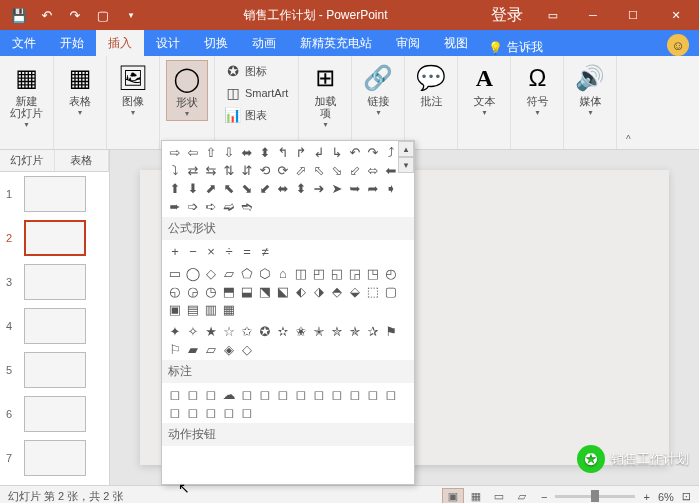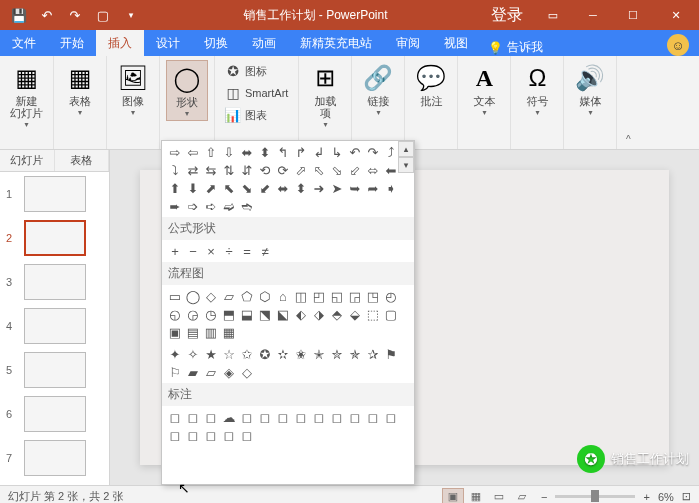--- a/index.html
+++ b/index.html
@@ -285,21 +285,20 @@
       </div>
   <div class="shp-cat">公式形状</div>
   <div class="shp-grid" id="formula">
         <div class="shp">+</div>
         <div class="shp">−</div>
         <div class="shp">×</div>
         <div class="shp">÷</div>
         <div class="shp">=</div>
         <div class="shp">≠</div>
       </div>
-  <div class="shp-cat">流程图</div>
   <div class="shp-grid" id="flowchart">
         <div class="shp">▭</div>
         <div class="shp">◯</div>
         <div class="shp">◇</div>
         <div class="shp">▱</div>
         <div class="shp">⬠</div>
         <div class="shp">⬡</div>
         <div class="shp">⌂</div>
         <div class="shp">◫</div>
         <div class="shp">◰</div>
@@ -359,20 +358,21 @@
         <div class="shp">◻</div>
         <div class="shp">◻</div>
         <div class="shp">◻</div>
         <div class="shp">◻</div>
         <div class="shp">◻</div>
         <div class="shp">◻</div>
         <div class="shp">◻</div>
         <div class="shp">◻</div>
         <div class="shp">◻</div>
       </div>
+  <div class="shp-cat">动作按钮</div>
   <div class="shp-grid" id="action"></div>
  </div>
 </div>
 
 <div class="statusbar">
  <span>幻灯片 第 2 张，共 2 张</span>
  <div class="status-right">
   <div class="view-btns">
    <div class="view-btn active">▣</div>
    <div class="view-btn">▦</div>

